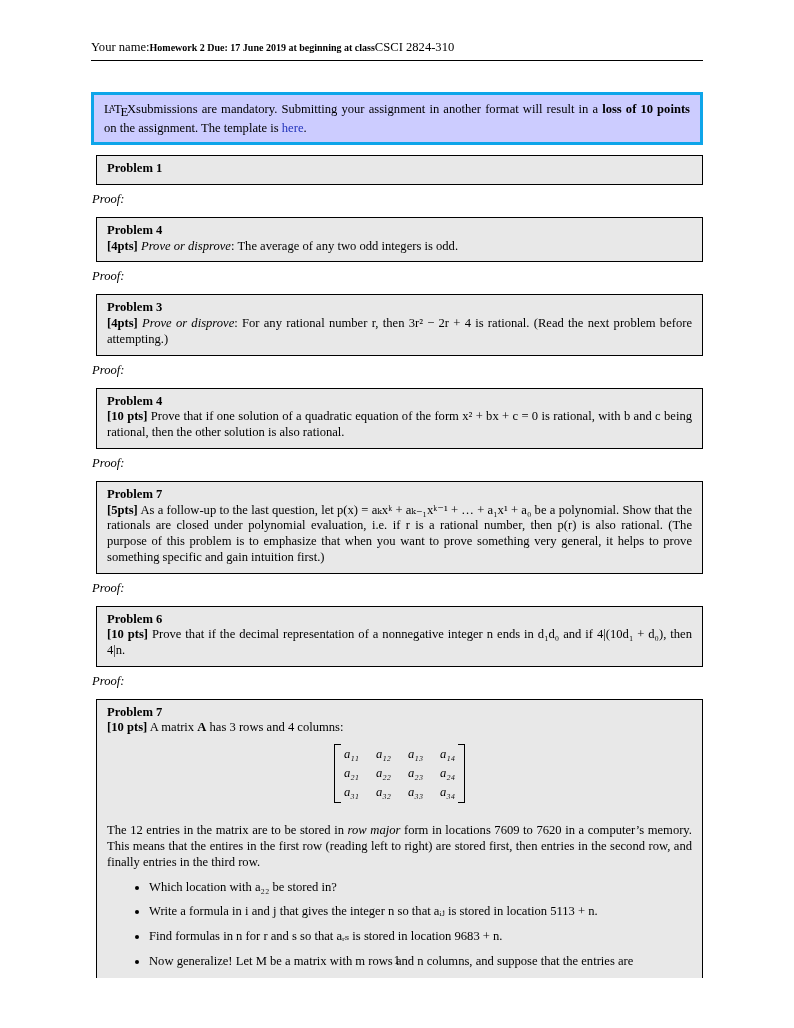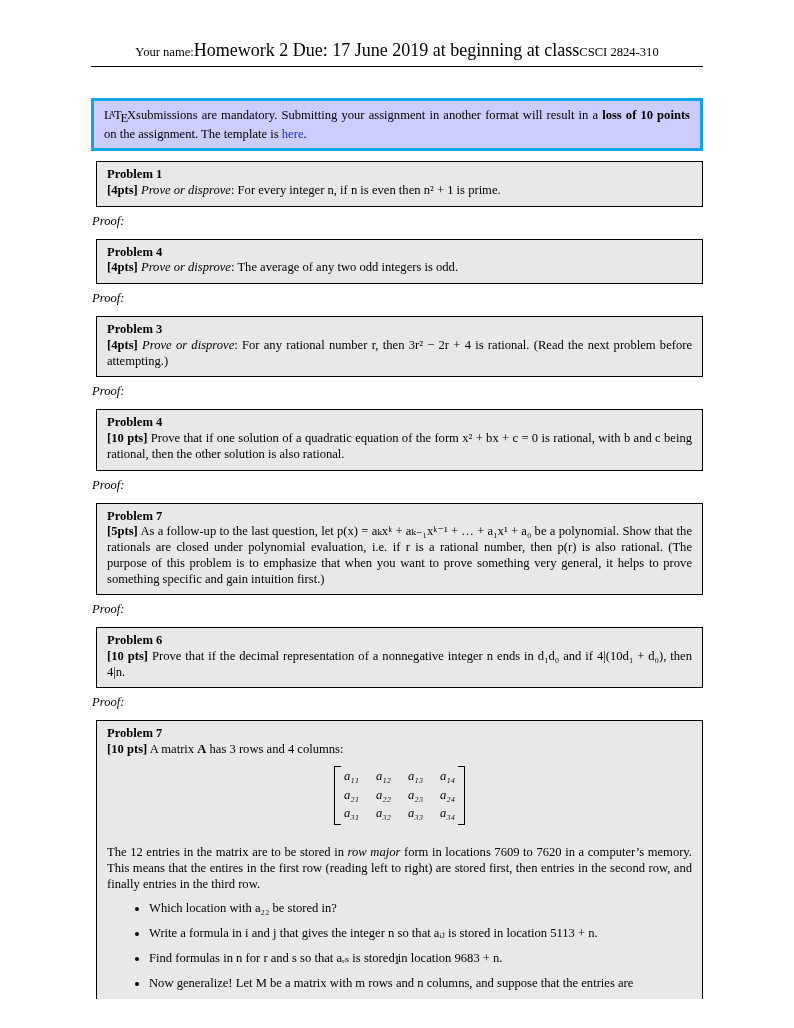--- a/index.html
+++ b/index.html
@@ -12,25 +12,25 @@
   }
   .page {
     position: relative;
     box-sizing: border-box;
     width: 794px; height: 1028px;
     padding: 40px 91px 0 91px;
     overflow: hidden;
   }
   
   .doc-header {
-    display: flex; justify-content: center; align-items: baseline;
+    display: flex; justify-content: flex-start; align-items: baseline;
     padding-bottom: 5px;
     border-bottom: 1.2px solid #000;
   }
-  .doc-header .title { font-weight: normal; font-size: 18px; }
+  .doc-header .title { font-weight: bold; font-size: 10px; }
   
   .notice-box {
     margin-top: 31px;
     background: #ccccff;
     border: 3px solid #0ea5e9;
     padding: 6px 10px;
     line-height: 1.3;
     text-align: justify;
   }
   .notice-box a { color: #2233bb; text-decoration: none; cursor: pointer; }
@@ -97,23 +97,20 @@
     <span class="title">Homework 2 Due: 17 June 2019 at beginning at class</span>
     <span>CSCI 2824-310</span>
   </div>
 
   <div class="notice-box">
     <span class="lx"><span>L</span><span class="lx-a">A</span><span class="lx-t">T</span><span class="lx-e">E</span><span>X</span></span><span>submissions are mandatory. Submitting your assignment in another format will result in a </span><b>loss of 10 points</b><span> on the assignment. The template is </span><a href="#">here</a><span>.</span>
   </div>
 
   <div class="problem-box">
     <div class="problem-title">Problem 1</div>
-    <div class="problem-body">
-      <b>[4pts]</b> <i>Prove or disprove</i><span>: For every integer n, if n is even then n² + 1 is prime.</span>
-    </div>
   </div>
   <div class="proof">Proof:</div>
 
   <div class="problem-box">
     <div class="problem-title">Problem 4</div>
     <div class="problem-body">
       <b>[4pts]</b> <i>Prove or disprove</i><span>: The average of any two odd integers is odd.</span>
     </div>
   </div>
   <div class="proof">Proof:</div>

